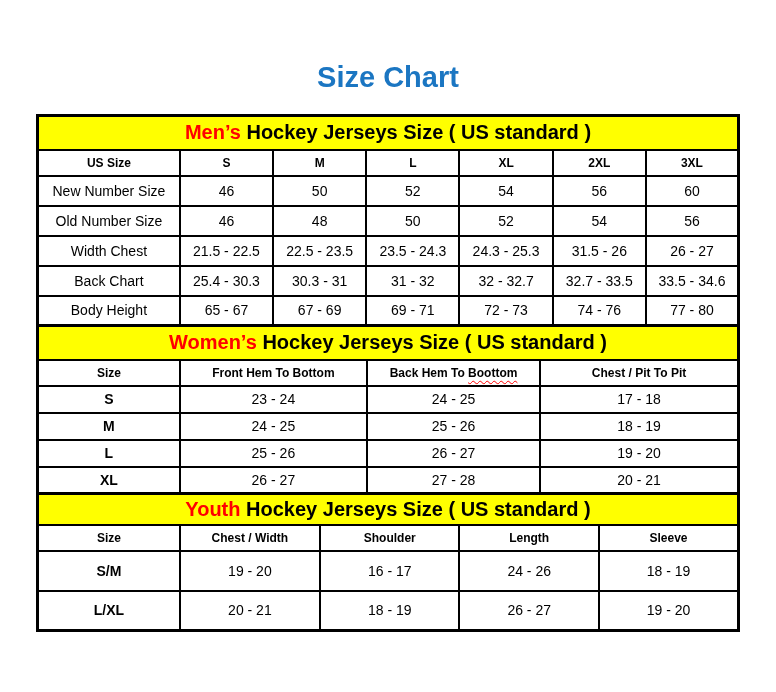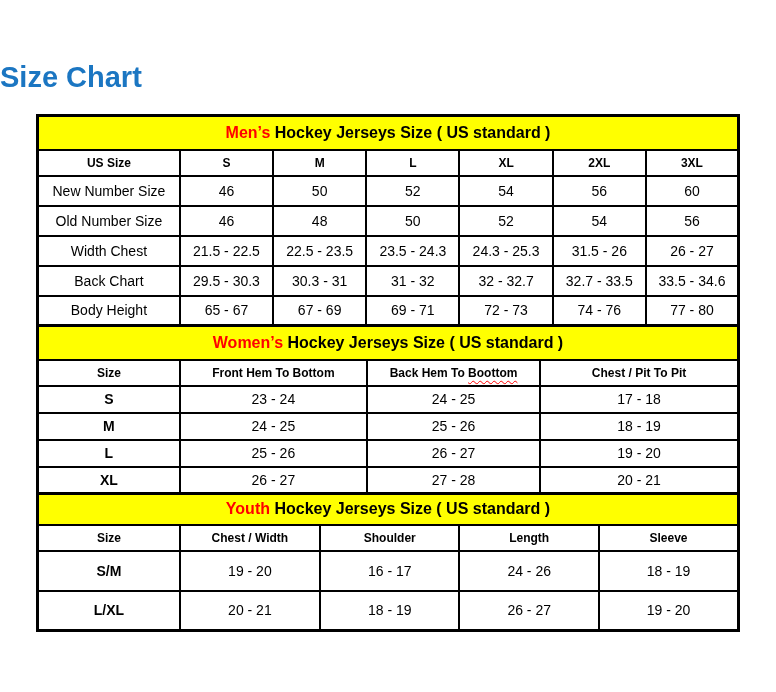--- a/index.html
+++ b/index.html
@@ -11,21 +11,21 @@
   *{box-sizing:border-box;}
   html,body{margin:0;padding:0;}
   body{
     width:776px;height:692px;background:#ffffff;
     font-family:"Liberation Sans","DejaVu Sans",sans-serif;
     color:#000;
     overflow:hidden;
   }
   h1.page-title{
     margin:60px 0 0 0;
-    text-align:left;
+    text-align:center;
     font-size:29px;
     line-height:34px;
     font-weight:bold;
     color:var(--title-blue);
     letter-spacing:0px;
   }
   .tables-wrap{
     width:704px;
     margin:20px auto 0 auto;
   }
@@ -43,21 +43,21 @@
     border:2px solid var(--border-black);
     text-align:center;
     vertical-align:middle;
     padding:0 2px;
     overflow:hidden;
     white-space:nowrap;
   }
   tr.banner td{
     background:var(--banner-yellow);
     height:34px;
-    font-size:16px;
+    font-size:20px;
     font-weight:bold;
   }
   .youth tr.banner td{height:31px;}
   tr.banner .highlight{color:var(--accent-red);padding-right:0.28em;}
   tr.head th{
     height:26px;
     font-size:12px;
     font-weight:bold;
     background:#fff;
   }
@@ -130,21 +130,21 @@
           <td>Width Chest</td>
           <td>21.5 - 22.5</td>
           <td>22.5 - 23.5</td>
           <td>23.5 - 24.3</td>
           <td>24.3 - 25.3</td>
           <td>31.5 - 26</td>
           <td>26 - 27</td>
         </tr>
         <tr class="data">
           <td>Back Chart</td>
-          <td>29.5 - 30.3</td>
+          <td>25.4 - 30.3</td>
           <td>30.3 - 31</td>
           <td>31 - 32</td>
           <td>32 - 32.7</td>
           <td>32.7 - 33.5</td>
           <td>33.5 - 34.6</td>
         </tr>
         <tr class="data">
           <td>Body Height</td>
           <td>65 - 67</td>
           <td>67 - 69</td>

